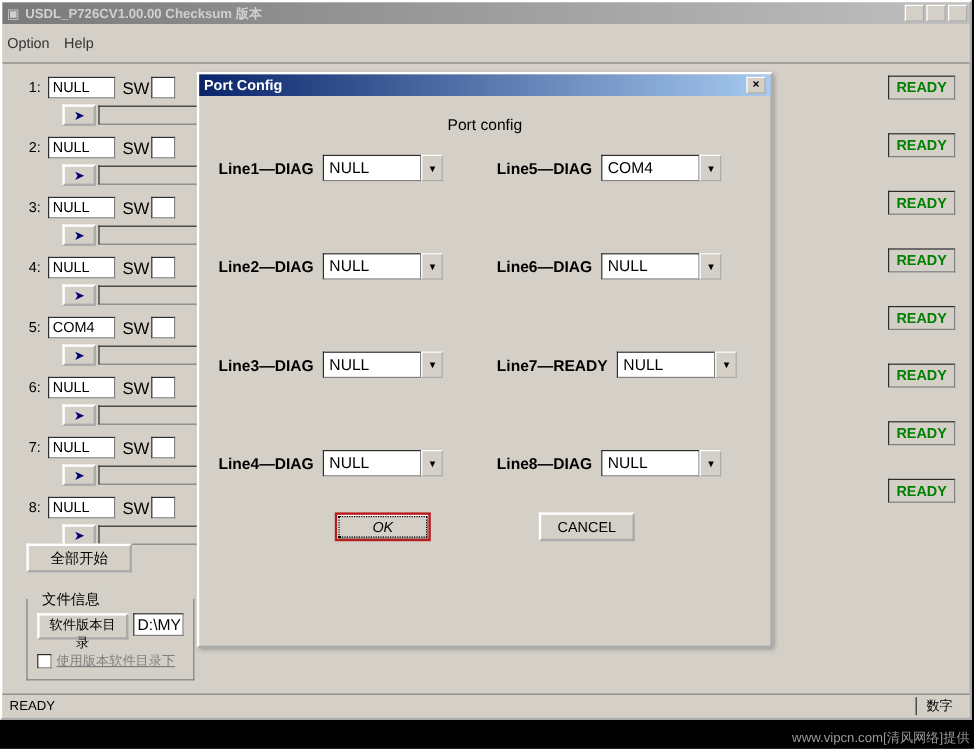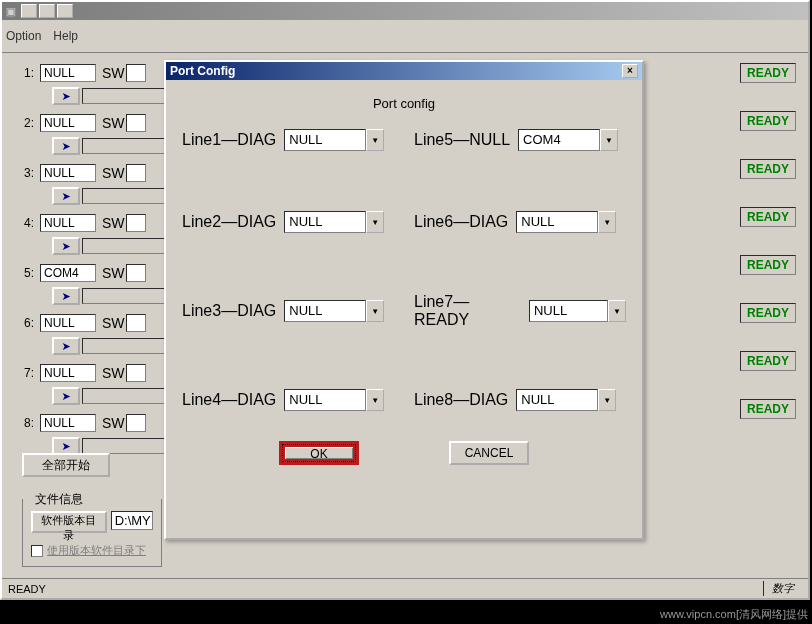--- a/index.html
+++ b/index.html
@@ -42,49 +42,50 @@
 .checkbox-row { display: flex; align-items: center; gap: 4px; font-size: 11px; color: #808080; text-decoration: underline; }
 .checkbox { width: 12px; height: 12px; border: 1px inset #808080; background: #fff; }
 
 .right-group { position: absolute; right: 20px; top: 400px; border: 1px solid #808080; padding: 8px; width: 120px; color: #808080; font-size: 12px; }
 .right-group-title { color: #808080; margin-bottom: 6px; }
 .radio-row { display: flex; align-items: center; gap: 6px; margin: 6px 0; }
 .radio { width: 12px; height: 12px; border: 1px solid #808080; border-radius: 50%; background: #fff; position: relative; }
 .radio.checked::after { content: ""; position: absolute; left: 2px; top: 2px; width: 6px; height: 6px; background: #000; border-radius: 50%; }
 
 .statusbar { position: absolute; bottom: 0; left: 0; right: 0; height: 20px; background: #d4d0c8; border-top: 1px solid #808080; display: flex; align-items: center; padding: 0 6px; font-size: 11px; }
-.statusbar-right { margin-left: auto; padding: 0 8px; border-left: 1px inset #808080; font-style: italic; }
+.statusbar-right { margin-left: auto; padding: 0 8px; border-left: 1px inset #808080; }
 
 
 .dialog { position: absolute; left: 164px; top: 60px; width: 480px; height: 480px; background: #d4d0c8; border: 2px outset #fff; box-shadow: 2px 2px 4px rgba(0,0,0,0.3); z-index: 10; }
 .dialog-titlebar { height: 18px; background: linear-gradient(to right, #0a246a, #a6caf0); color: #fff; display: flex; align-items: center; padding: 0 4px; font-weight: bold; font-size: 12px; }
 .dialog-titlebar-text { flex: 1; }
 .dialog-close { width: 16px; height: 14px; background: #d4d0c8; border: 1px outset #fff; color: #000; font-size: 10px; text-align: center; line-height: 12px; font-weight: bold; }
 .dialog-body { padding: 16px; }
 .dialog-subtitle { text-align: center; font-size: 13px; margin-bottom: 18px; }
 .line-grid { display: grid; grid-template-columns: 1fr 1fr; gap: 14px 20px; row-gap: 60px; margin-bottom: 30px; }
 .line-item { display: flex; align-items: center; gap: 8px; }
-.line-label { font-weight: normal; font-size: 16px; }
+.line-label { font-weight: bold; font-size: 13px; }
 .combo { display: flex; width: 100px; height: 22px; }
 .combo-input { flex: 1; border: 1px inset #808080; background: #fff; padding: 0 4px; line-height: 20px; font-size: 13px; }
 .combo-btn { width: 18px; background: #d4d0c8; border: 1px outset #fff; display: flex; align-items: center; justify-content: center; font-size: 8px; }
 
 .dialog-btns { display: flex; justify-content: center; gap: 90px; margin-top: 30px; }
 .dialog-btn { width: 80px; height: 24px; background: #d4d0c8; border: 2px outset #fff; font-size: 12px; }
-.dialog-btn.default { border: 6px solid #b91c1c; outline: 1px dotted #000; outline-offset: -4px; box-shadow: inset 1px 1px #fff, inset -1px -1px #808080; }
+.dialog-btn.default { border: 2px solid #b91c1c; outline: 1px dotted #000; outline-offset: -4px; box-shadow: inset 1px 1px #fff, inset -1px -1px #808080; font-style: italic; }
 
 .footer-watermark { position: absolute; bottom: 2px; right: 4px; color: #999; font-size: 11px; }
 </style>
 </head>
 <body>
 
 <div class="main-window">
 
   <div class="titlebar">
     <span class="titlebar-icon">▣</span>
+    <span class="titlebar-text">USDL_P726CV1.00.00 Checksum 版本</span>
     <div class="titlebar-btns">
       <div class="titlebar-btn">_</div>
       <div class="titlebar-btn">□</div>
       <div class="titlebar-btn">×</div>
     </div>
   </div>
 
   <div class="menubar">
     <span class="menu-item">Option</span>
     <span class="menu-item">Help</span>
@@ -227,21 +228,21 @@
 
     <div class="line-grid">
       <div class="line-item">
         <span class="line-label">Line1—DIAG</span>
         <div class="combo">
           <div class="combo-input">NULL</div>
           <div class="combo-btn">▼</div>
         </div>
       </div>
       <div class="line-item">
-        <span class="line-label">Line5—NULL</span>
+        <span class="line-label">Line5—DIAG</span>
         <div class="combo">
           <div class="combo-input">COM4</div>
           <div class="combo-btn">▼</div>
         </div>
       </div>
 
       <div class="line-item">
         <span class="line-label">Line2—DIAG</span>
         <div class="combo">
           <div class="combo-input">NULL</div>

